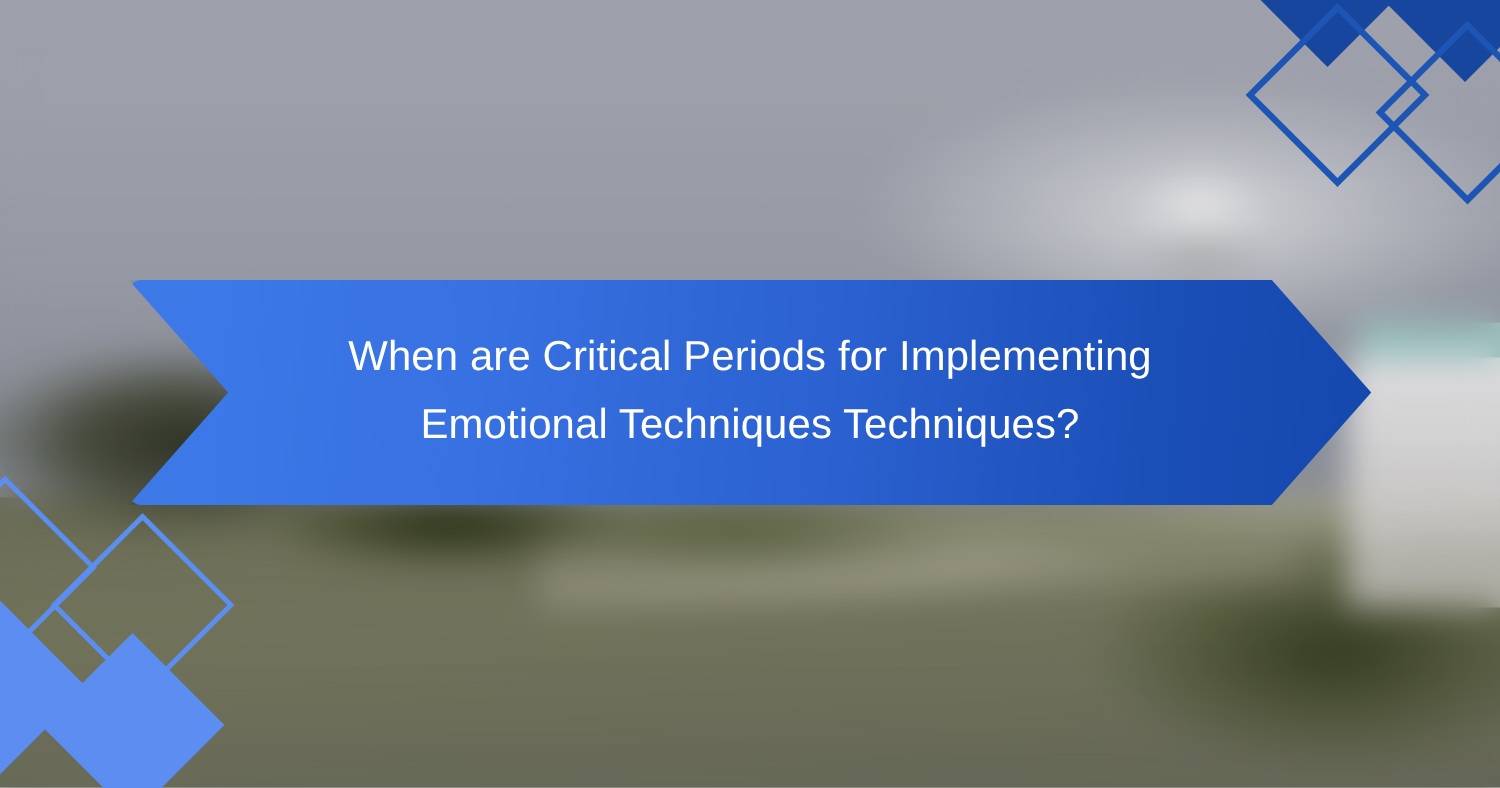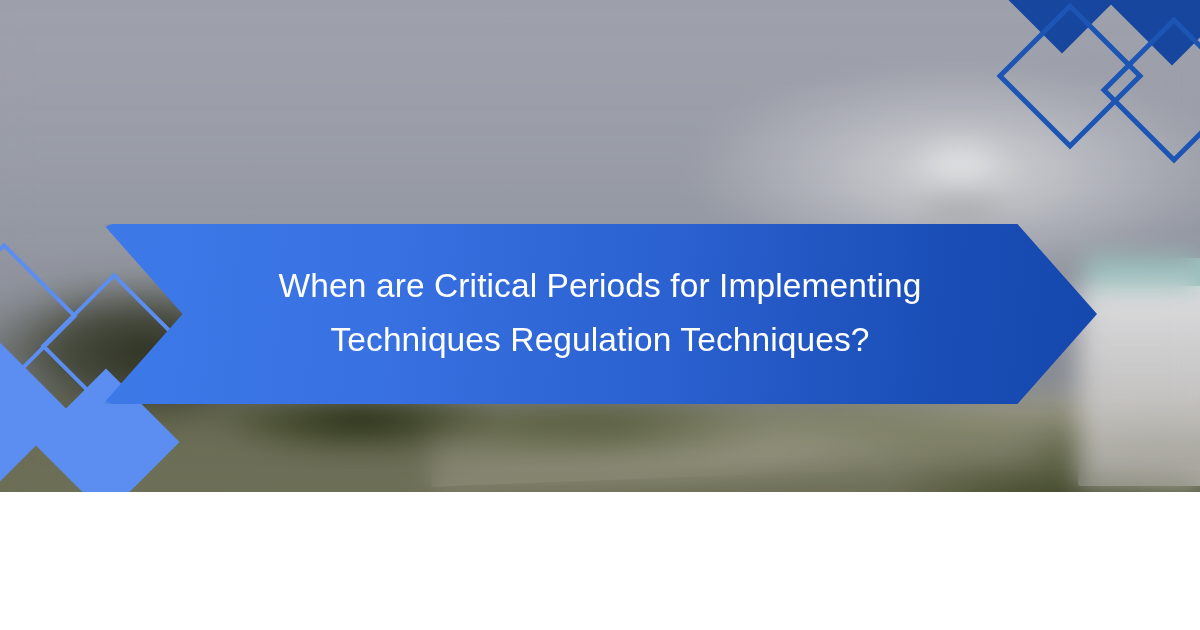--- a/index.html
+++ b/index.html
@@ -5,21 +5,21 @@
   * { margin:0; padding:0; box-sizing:border-box; }
 
   html, body {
     width:1200px; height:630px;
     overflow:hidden;
     font-family:"Liberation Sans", sans-serif;
   }
 
   #canvas {
     position:relative;
-    width:1200px; height:492px;
+    width:1200px; height:630px;
     overflow:hidden;
     background:#8f939c;
   }
 
   
   .bg-layer { position:absolute; inset:0; overflow:hidden; }
 
   .bg-sky {
     position:absolute; left:0; top:0; width:1200px; height:430px;
     background:
@@ -161,17 +161,17 @@
   <div class="deco deco-bl" id="deco-bl">
       <div class="sq fill-light" style="left: -56px; top: 88px; width: 104px; height: 104px;"></div>
       <div class="sq fill-light" style="left: 54px; top: 118px; width: 104px; height: 104px;"></div>
       <div class="sq out-light" style="left: -48px; top: -8px; width: 104px; height: 104px;"></div>
       <div class="sq out-light" style="left: 62px; top: 22px; width: 104px; height: 104px;"></div>
     </div>
 
   <div id="ribbon">
     <div id="ribbon-title">
         <div>When are Critical Periods for Implementing</div>
-        <div>Techniques Regulation Techniques?</div>
+        <div>Emotional Techniques Techniques?</div>
       </div>
   </div>
 
 </div>
 
 </body></html>

